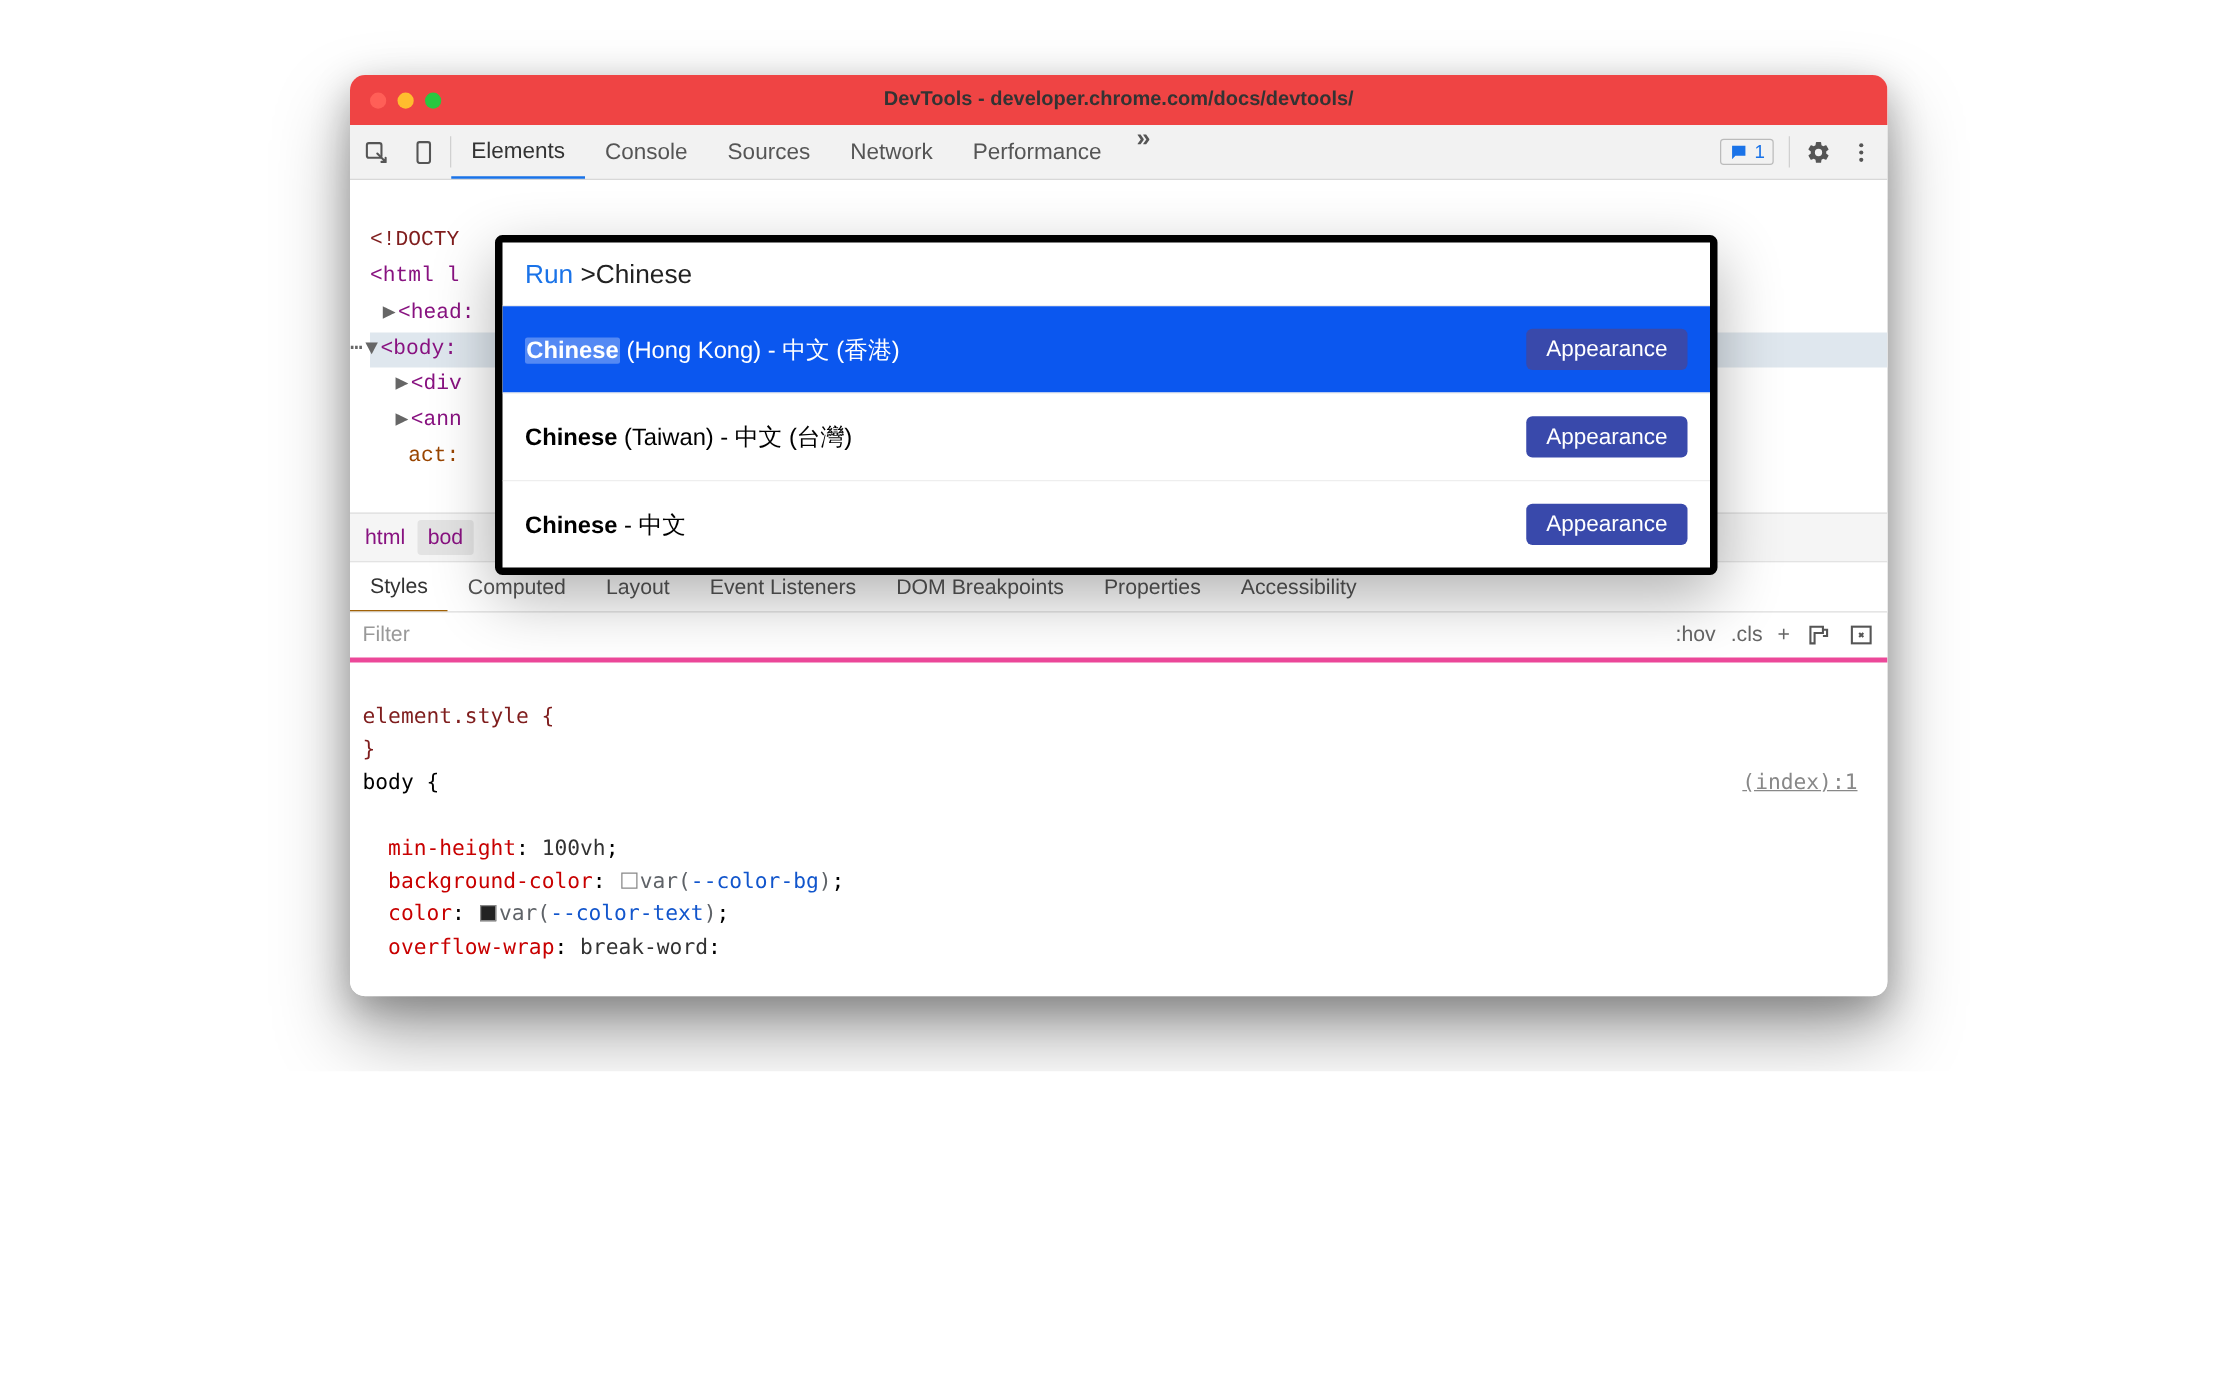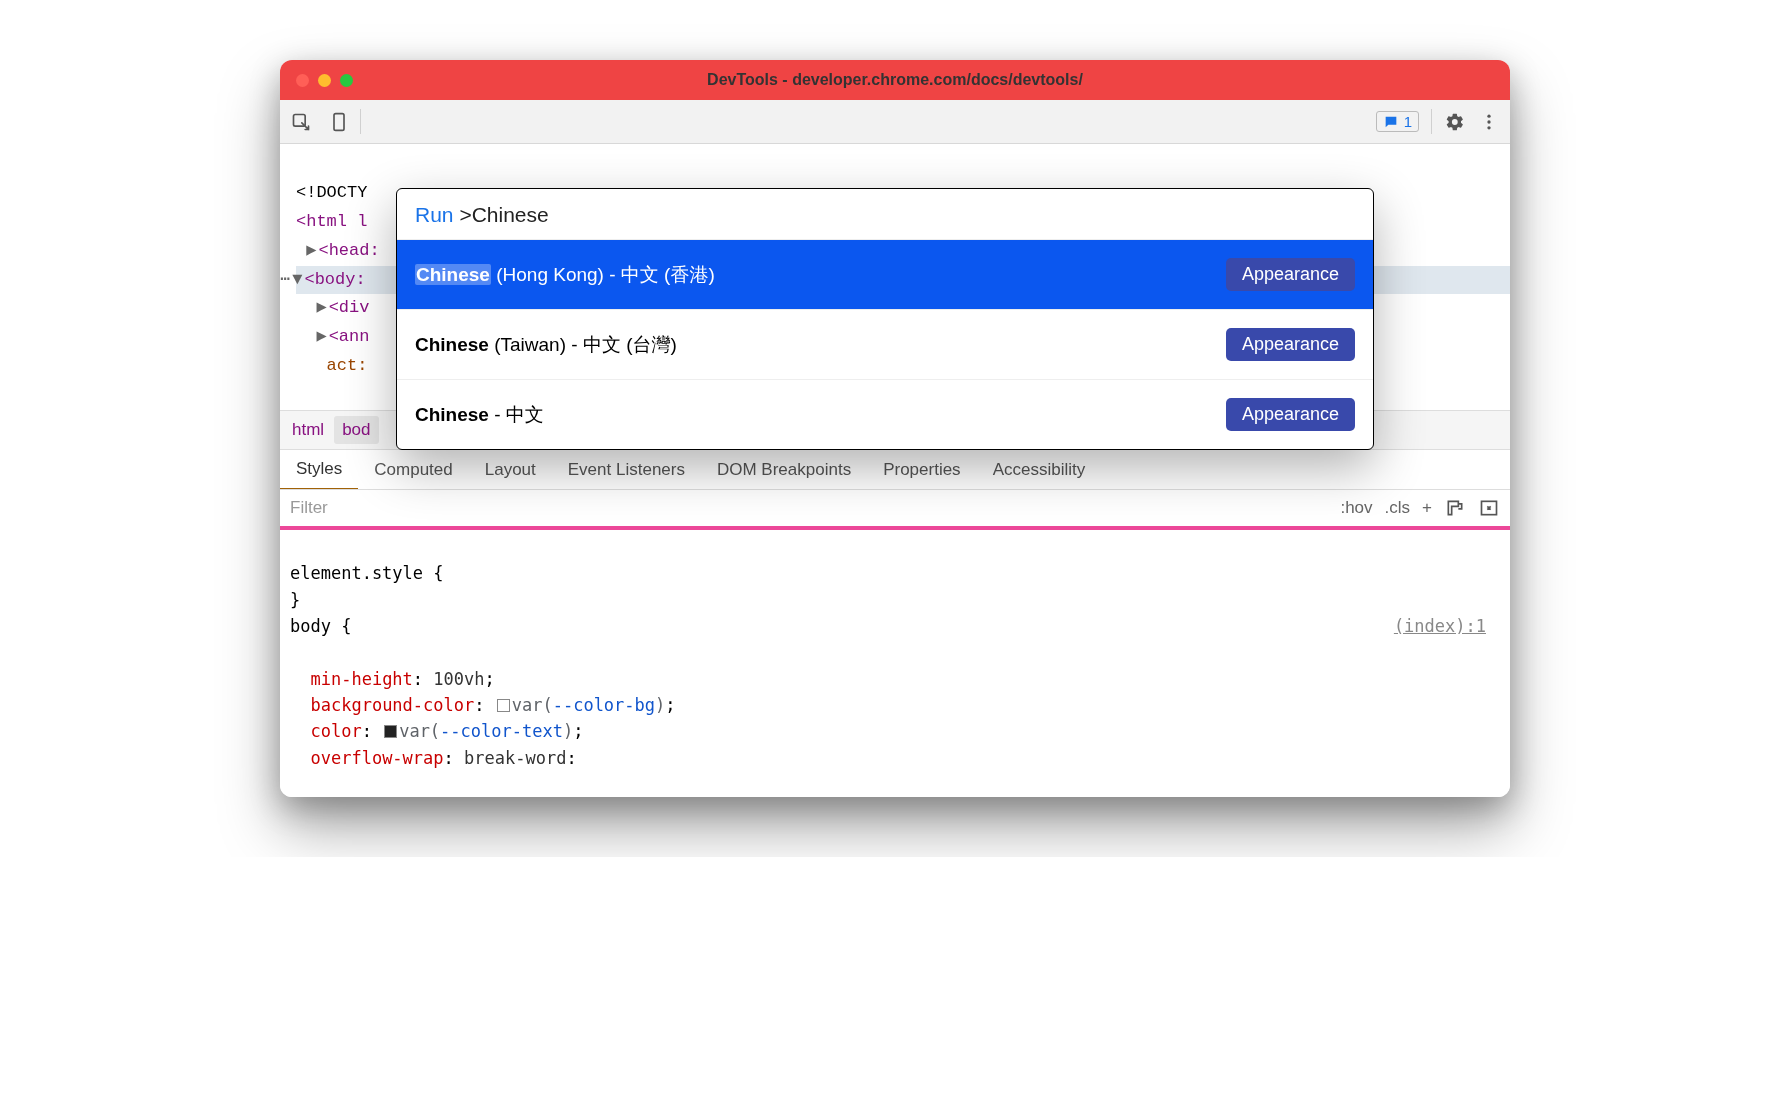--- a/index.html
+++ b/index.html
@@ -110,21 +110,21 @@
     position: relative;
     background: #fff;
   }
   .dom-area {
     font-family: Menlo, Monaco, "Courier New", monospace;
     font-size: 17px;
     line-height: 1.7;
     padding: 6px 0 0 16px;
     white-space: pre;
   }
-  .gray { color: #000000; }
+  .gray { color: #7f1d1d; }
   .purple { color: #881280; }
   .attrname { color: #994500; }
   .attrval { color: #1a1aa6; }
   .sel-row {
     background: #dfe7ee;
     display: inline-block;
     width: 100%;
   }
   .ellipsis {
     color: #666;
@@ -223,21 +223,21 @@
     vertical-align: -1px;
   }
   .swatch.dark { background: #222; }
   
   .palette {
     position: absolute;
     top: 44px;
     left: 116px;
     width: 978px;
     background: #fff;
-    border: 1px solid #000000;
+    border: 6px solid #000000;
     border-radius: 6px;
     box-shadow: 0 18px 50px rgba(0,0,0,0.3);
     overflow: hidden;
     font-size: 19px;
   }
   .palette-header {
     padding: 14px 18px 12px 18px;
     font-size: 21px;
     border-bottom: 1px solid #eee;
   }
@@ -294,20 +294,28 @@
           <path d="M13 13 L21 21 M17 21 L21 21 L21 17" stroke-linecap="round"></path>
         </svg>
       </span>
       <span class="icon-btn">
         <svg class="small-svg" viewBox="0 0 24 24" fill="none" stroke="currentColor" stroke-width="2">
           <rect x="6" y="2" width="12" height="20" rx="2"></rect>
         </svg>
       </span>
     </div>
     <div class="divider"></div>
+    <div class="tabs">
+      <div class="tab active" style="color:#333;">Elements</div>
+      <div class="tab">Console</div>
+      <div class="tab">Sources</div>
+      <div class="tab">Network</div>
+      <div class="tab">Performance</div>
+      <div class="chevron-more">»</div>
+    </div>
     <div class="toolbar-right">
       <div class="issues-badge">
         <svg width="16" height="16" viewBox="0 0 24 24" fill="#1a73e8">
           <path d="M4 4h16v12H8l-4 4V4z"></path>
         </svg>
         <span>1</span>
       </div>
       <div class="divider"></div>
       <span class="icon-btn">
         <svg class="small-svg" viewBox="0 0 24 24" fill="currentColor">

